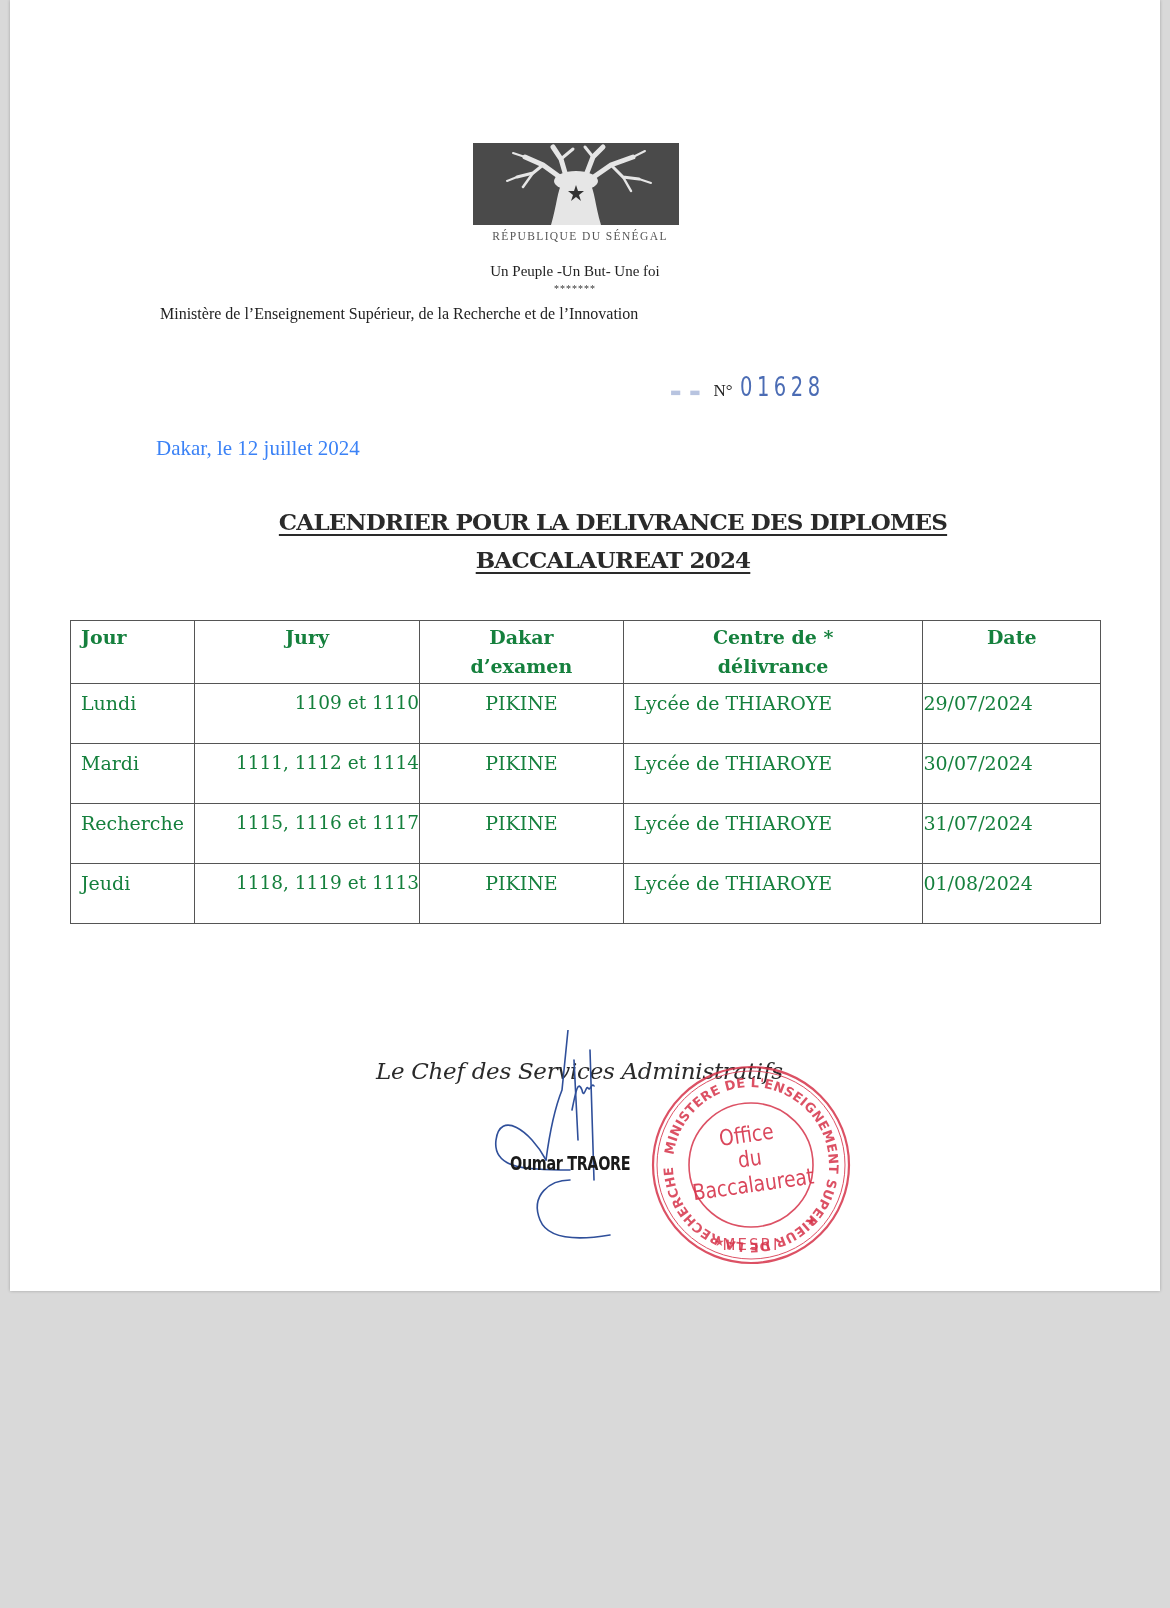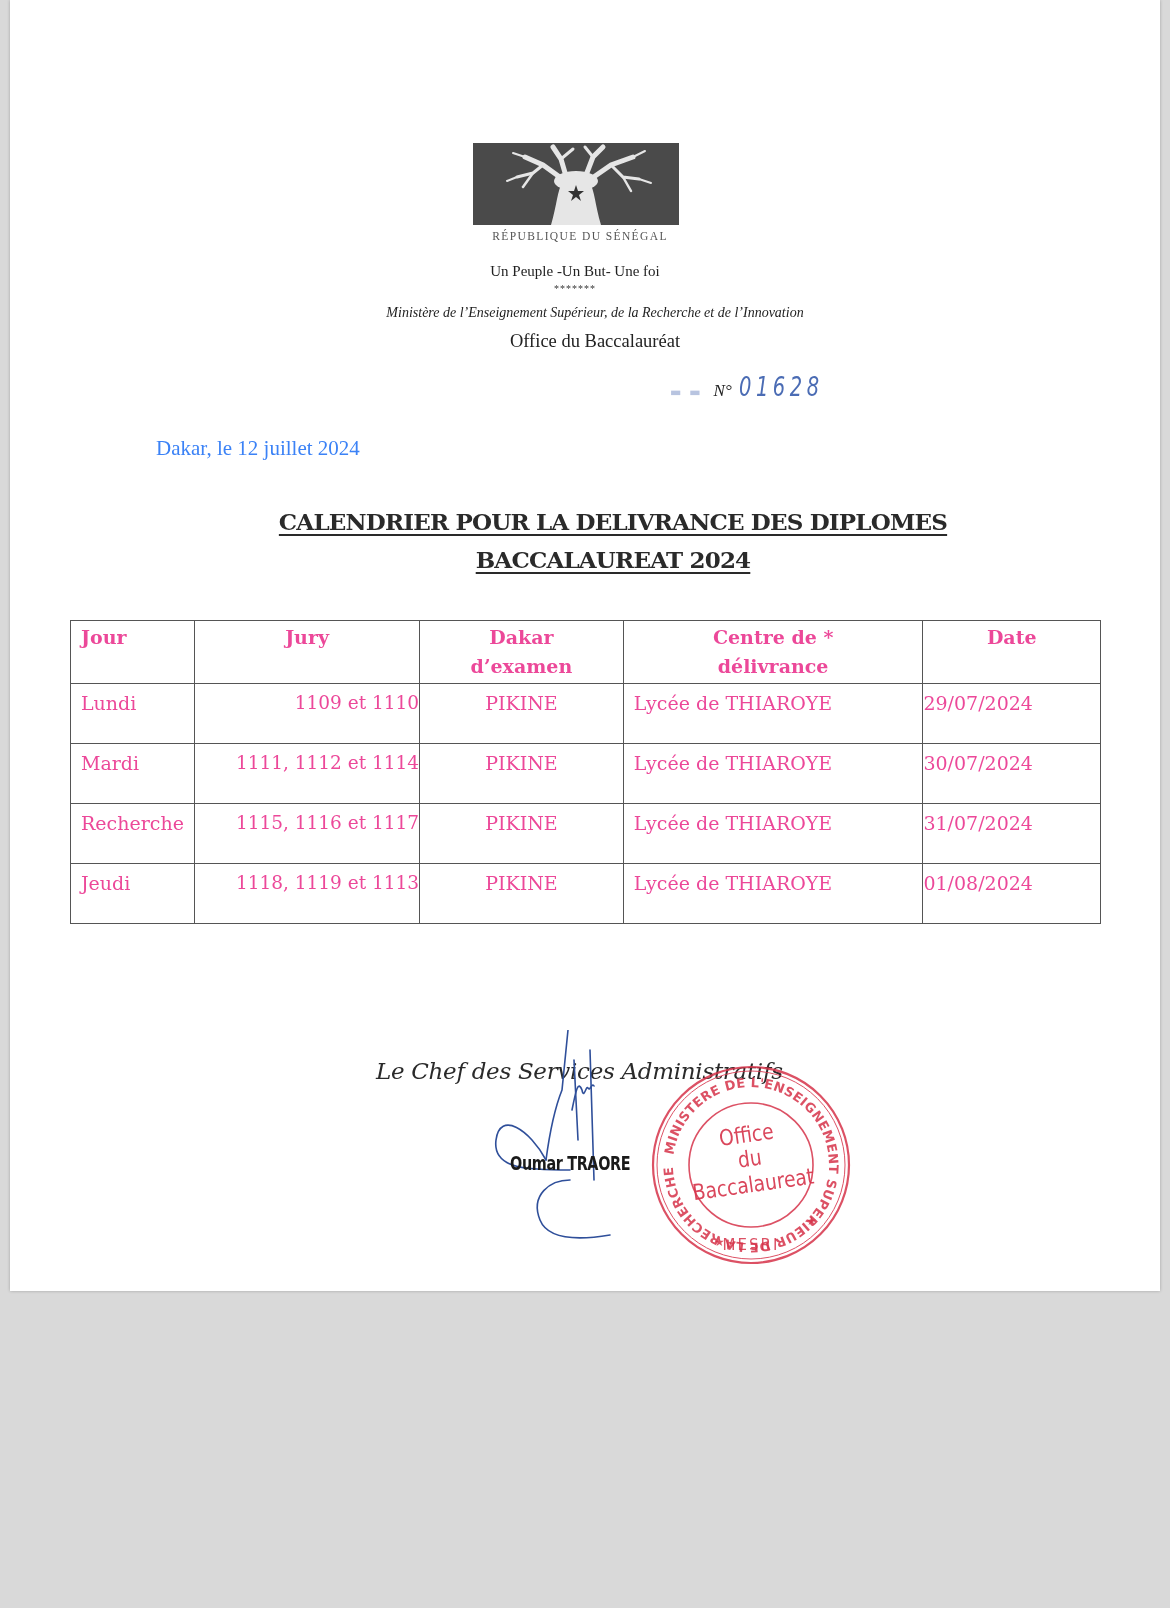--- a/index.html
+++ b/index.html
@@ -28,48 +28,48 @@
     }
     .motto {
       left: 400px; top: 263px; width: 330px; text-align: center;
       font-size: 15px; color: #222;
     }
     .stars {
       left: 400px; top: 283px; width: 330px; text-align: center;
       font-size: 10px; letter-spacing: 1px; color: #333;
     }
     .ministry {
-      left: 150px; top: 305px; width: 870px; text-align: center;
-      font-size: 14px; color: #222; font-style: italic;
+      left: 150px; top: 305px; width: 870px; 
+      font-size: 16px; color: #222;
     }
     .office {
       left: 150px; top: 331px; width: 870px; text-align: center;
       font-size: 18.5px; color: #222;
     }
     .numero {
       left: 660px; top: 372px; font-family: "DejaVu Sans", sans-serif;
-      color: #3d5fa8; white-space: nowrap; font-style: italic;
+      color: #3d5fa8; white-space: nowrap;
     }
     .numero .dash { color: #b8c4e0; font-size: 12px; letter-spacing: 2px; vertical-align: middle; }
     .numero .no { font-family: "Liberation Serif", serif; color: #222; font-size: 17px; margin-left: 6px; }
     .numero .num { font-size: 26px; letter-spacing: 6px; margin-left: 2px; transform: scaleX(0.75); display: inline-block; transform-origin: left; color: #4b6cb4; }
     .dateline {
       left: 146px; top: 436px; font-size: 21px; color: #3b82f6;
     }
     .title {
       left: 100px; top: 503px; width: 970px; text-align: center;
       font-family: "DejaVu Serif", serif; font-weight: bold;
       font-size: 23px; line-height: 38px; color: #2a2a2a;
       letter-spacing: -0.8px;
     }
     .title span { text-decoration: underline; text-decoration-thickness: 2px; text-underline-offset: 4px; margin-left: 36px; }
     table.cal {
       position: absolute; left: 60px; top: 620px; width: 1031px;
       border-collapse: collapse;
-      font-family: "DejaVu Serif", serif; font-size: 19px; color: #ec4899;
+      font-family: "DejaVu Serif", serif; font-size: 19px; color: #15803d;
     }
     table.cal th, table.cal td {
       border: 1.5px solid #555; vertical-align: top; padding: 0;
     }
     table.cal th { font-weight: bold; height: 60px; padding-top: 2px; line-height: 29px; }
     table.cal td { height: 60px; padding-top: 8px; box-sizing: border-box; }
     .c-jour { width: 112px; text-align: left; padding-left: 10px !important; }
     .c-jury { width: 222px; }
     .c-centre { width: 201px; text-align: center; }
     .c-deliv { width: 296px; }
@@ -120,21 +120,20 @@
       </g>
       <ellipse cx="103" cy="38" rx="22" ry="10" fill="#e6e6e6"></ellipse>
       <polygon points="103,42 105,48 111,48 106,52 108,58 103,54 98,58 100,52 95,48 101,48" fill="#333"></polygon>
     </svg>
   </div>
 
   <div class="abs republic">RÉPUBLIQUE DU SÉNÉGAL</div>
   <div class="abs motto">Un Peuple -Un But- Une foi</div>
   <div class="abs stars">*******</div>
   <div class="abs ministry">Ministère de l’Enseignement Supérieur, de la Recherche et de l’Innovation</div>
-  <div class="abs office">Office du Baccalauréat</div>
 
   <div class="abs numero">
     <span class="dash">▬ ▬</span>
     <span class="no">N°</span>
     <span class="num">01628</span>
   </div>
 
   <div class="abs dateline">Dakar, le 12 juillet 2024</div>
 
   <div class="abs title">

